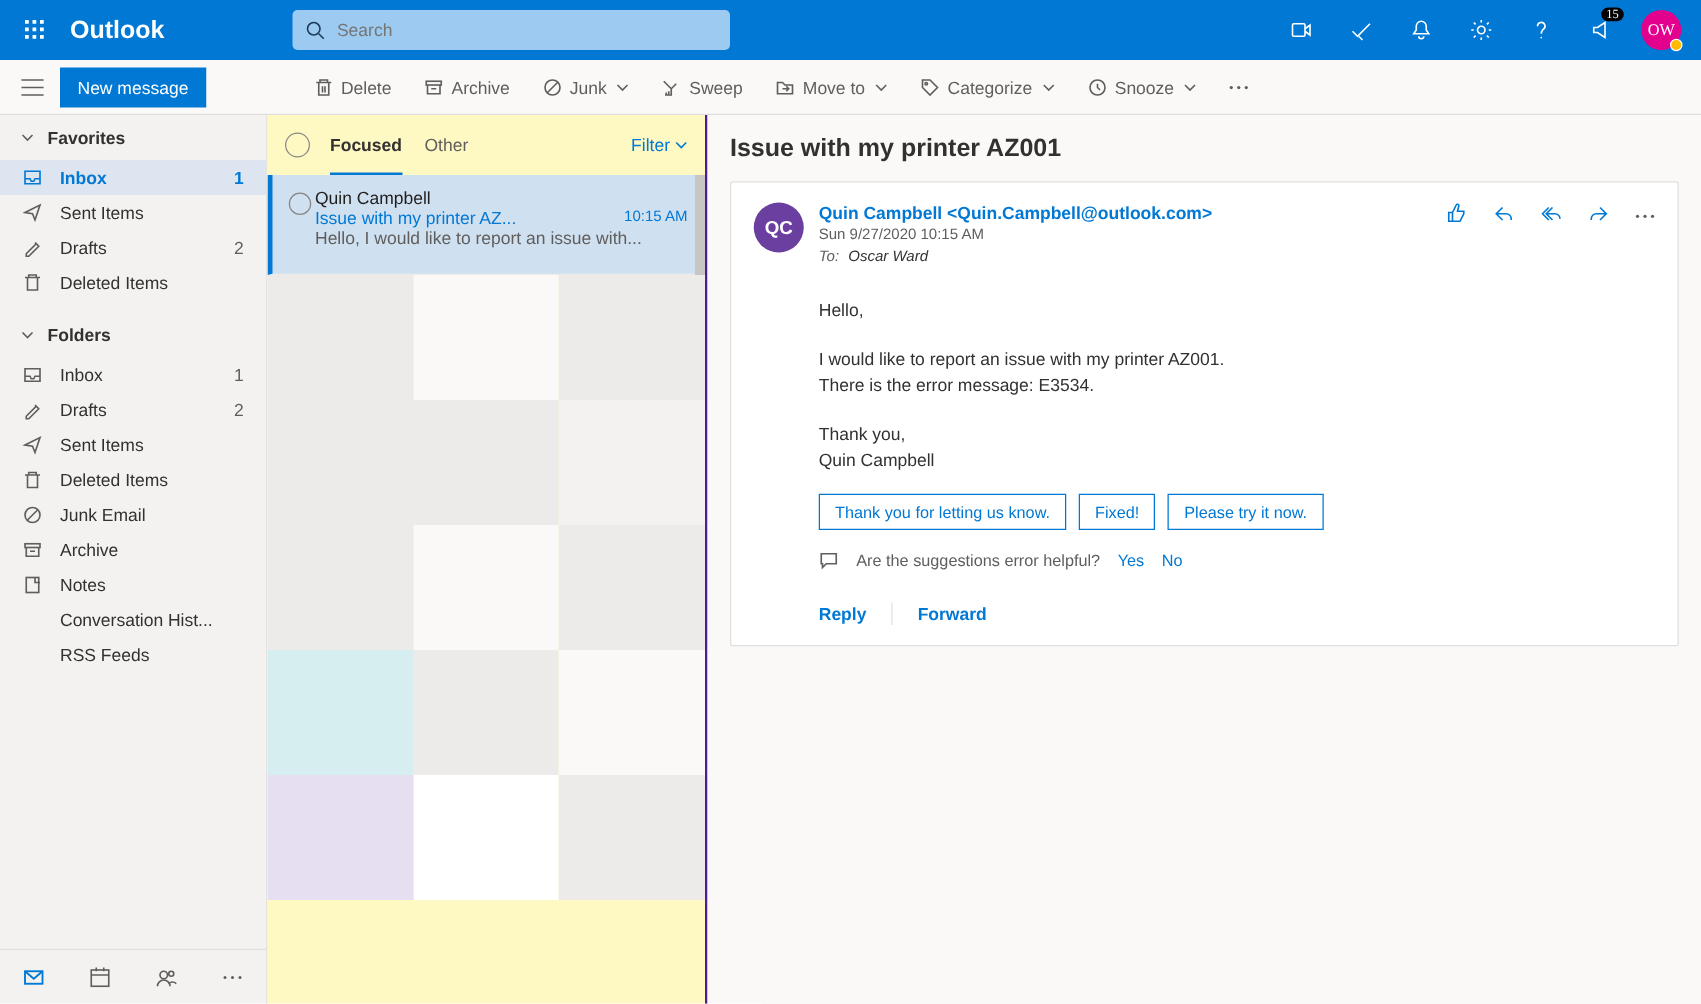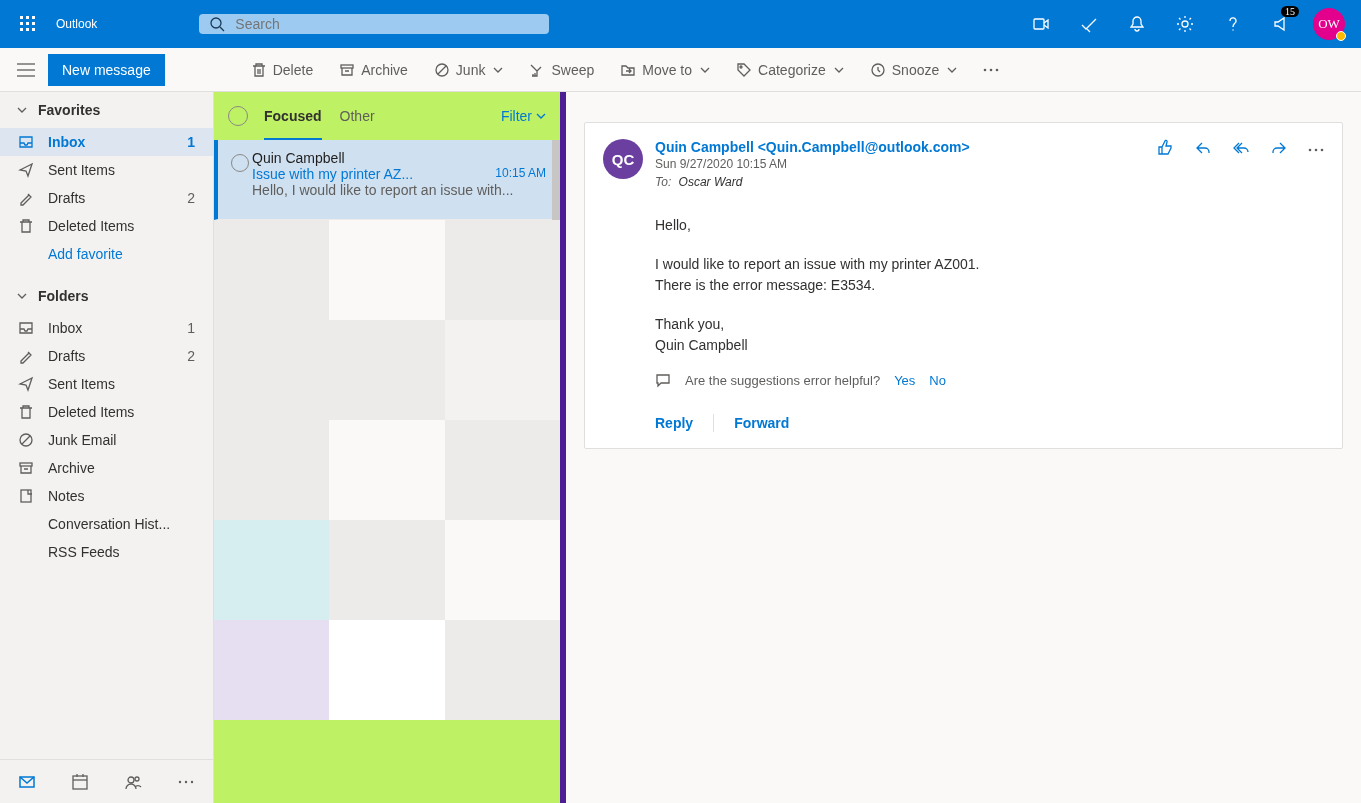--- a/index.html
+++ b/index.html
@@ -2,22 +2,22 @@
 <html><head>
 <meta charset="utf-8">
 <style>
   * { box-sizing: border-box; margin: 0; padding: 0; }
   html, body { height: 100%; font-family: "Segoe UI", Arial, sans-serif; font-size: 14px; color: #323130; overflow: hidden; }
   .root { display: flex; flex-direction: column; height: 100%; }
 
   
   .topbar { height: 48px; background:#0078d4; color:#fff; display:flex; align-items:center; padding:0 8px; }
   .waffle { width:40px; display:flex; align-items:center; justify-content:center; cursor:pointer; height:48px;}
-  .brand { font-size:12px; font-weight:400; padding:0 12px 0 8px; }
-  .search { margin-left: 90px; width:350px; height:20px; background:#9dcaf0; border-radius:4px; display:flex; align-items:center; color:#1b3a57; }
+  .brand { font-size:20px; font-weight:700; padding:0 12px 0 8px; }
+  .search { margin-left: 90px; width:350px; height:32px; background:#9dcaf0; border-radius:4px; display:flex; align-items:center; color:#1b3a57; }
   .search svg { margin:0 10px; flex-shrink:0; }
   .search input { border:none; background:transparent; outline:none; flex:1; color:#1b3a57; font-size:14px;}
   .topbar-right { margin-left:auto; display:flex; align-items:center; }
   .tb-icon { width:48px; height:48px; display:flex; align-items:center; justify-content:center; cursor:pointer; position:relative;font-family:Liberation Serif, serif; }
   .badge { position:absolute; top:6px; right:6px; background:#000; color:#fff; font-size:10px; border-radius:8px; padding:0 4px; min-width:16px; text-align:center;}
   .avatar { width:32px; height:32px; border-radius:50%; background:#e3008c; color:#fff; font-size:13px; display:flex; align-items:center; justify-content:center; position:relative;}
   .avatar-dot { width:10px; height:10px; border-radius:50%; background:#ffb900; border:1.5px solid #fff; position:absolute; bottom:-1px; right:-1px; }
 
   
   .cmdbar { height:44px; border-bottom:1px solid #e1dfdd; display:flex; align-items:center; gap:2px; padding:0 6px; background:#faf9f8; }
@@ -40,21 +40,21 @@
   .nav-item.active::before { content:""; position:absolute; left:0; top:0; bottom:0; width:0; background:#0078d4;}
   .nav-item.active .ni-label, .nav-item.active .ni-count { color:#0078d4; font-weight:600; }
   .nav-item.active svg { stroke:#0078d4 !important; fill:none;}
   .ni-label { flex:1; }
   .ni-count { color:#605e5c; font-size:14px; padding-right:6px;}
   .add-fav { color:#0078d4; }
   .nav-footer { height:44px; border-top:1px solid #e1dfdd; display:flex; align-items:center; justify-content:space-around; }
   .nav-footer .nf { cursor:pointer; color:#605e5c; display:flex; align-items:center; justify-content:center; width:36px; height:36px;}
 
   
-  .list-pane { width:352px; border-right:6px solid #4c1d95; display:flex; flex-direction:column; background:#bef264; min-height:0; }
+  .list-pane { width:352px; border-right:2px solid #4c1d95; display:flex; flex-direction:column; background:#fef9c3; min-height:0; }
   .list-header { height:48px; display:flex; align-items:center; padding:0 14px; gap:16px; border-bottom: none; }
   .sel-all { width:20px; height:20px; border:1px solid #8a8886; border-radius:50%; }
   .tabs { display:flex; gap:18px; }
   .tab { color:#605e5c; cursor:pointer; height:48px; display:flex; align-items:center; position:relative;}
   .tab.active { color:#323130; font-weight:600; }
   .tab.active::after { content:""; position:absolute; left:0; right:0; bottom:0; height:2px; background:#0078d4; }
   .filter { margin-left:auto; color:#0078d4; cursor:pointer; display:flex; align-items:center; gap:4px;}
   .list-body { flex:1; overflow-y:auto; position:relative; }
   .msg { height:80px; border-bottom:1px solid #edebe9; display:flex; padding:10px 14px 10px 10px; cursor:pointer; }
   .msg.selected { background:#cfe0f1; border-left:4px solid #0078d4; padding-left:10px; }
@@ -280,24 +280,20 @@
               <span class="ni-label">Drafts</span>
               <span class="ni-count">2</span>
             </div>
             <div class="nav-item">
               <svg width="16" height="16" viewBox="0 0 16 16" class="stroke">
                 <path d="M2 4 h12 M5 4 V2 h6 v2 M4 4 v10 h8 V4"></path>
               </svg>
               <span class="ni-label">Deleted Items</span>
             </div>
           </div>
-        <div class="nav-item">
-          <span style="width:16px"></span>
-          <span class="ni-label add-fav">Add favorite</span>
-        </div>
         <div style="height:10px"></div>
         <div class="nav-section-hdr">
           <svg class="stroke" width="12" height="12" viewBox="0 0 12 12">
               <path d="M2 4 l4 4 l4 -4"></path>
             </svg>
           <span>Folders</span>
         </div>
         <div id="folder-list">
             <div class="nav-item">
               <svg width="16" height="16" viewBox="0 0 16 16" class="stroke">
@@ -441,20 +437,21 @@
           </div>
         <div class="tiles-row">
             <div style="background:#e6dff1;height:100px;"></div>
             <div style="background:#fff;height:100px;"></div>
             <div style="background:#edebe9;height:100px;"></div>
           </div>
       </div>
     </div>
 
     <div class="reading">
+      <div class="subject-line">Issue with my printer AZ001</div>
       <div class="card">
         <div class="card-header">
           <div class="sender-avatar">QC</div>
           <div class="sender-block">
             <div class="sender-name">Quin Campbell &lt;Quin.Campbell@outlook.com&gt;</div>
             <div class="sent-time">Sun 9/27/2020 10:15 AM</div>
             <div class="to-line">
               <span class="lbl">To:</span>
               <span>Oscar Ward</span>
             </div>
@@ -479,20 +476,25 @@
                 </svg></span>
           </div>
         </div>
         <div class="body-text">
           <p>Hello,</p>
           <p class="para">I would like to report an issue with my printer AZ001.</p>
           <p>There is the error message: E3534.</p>
           <p class="para">Thank you,</p>
           <p>Quin Campbell</p>
         </div>
+        <div class="suggestions">
+          <button>Thank you for letting us know.</button>
+          <button>Fixed!</button>
+          <button>Please try it now.</button>
+        </div>
         <div class="feedback">
           <svg class="stroke" width="16" height="16" viewBox="0 0 16 16">
               <path d="M2 3 h12 v8 H6 l-3 3 V11 H2 z"></path>
             </svg>
           <span>Are the suggestions error helpful?</span>
           <span class="lnk">Yes</span>
           <span class="lnk">No</span>
         </div>
         <div class="reply-row">
           <span>Reply</span>

